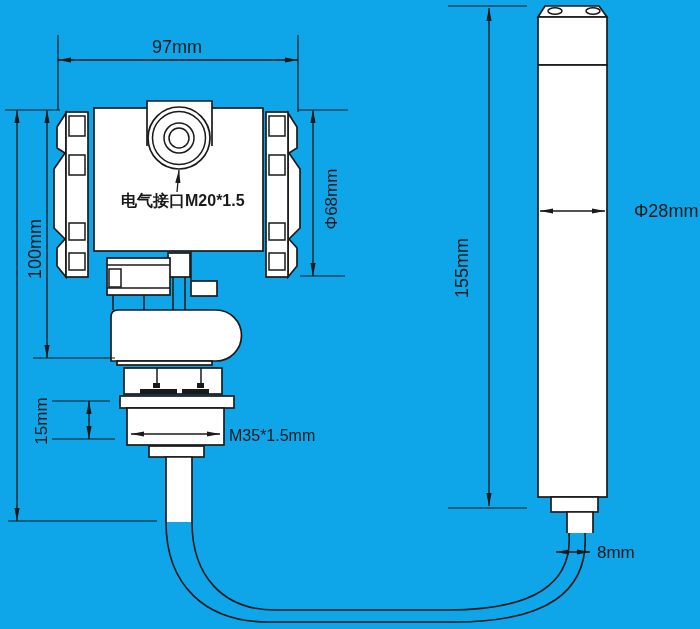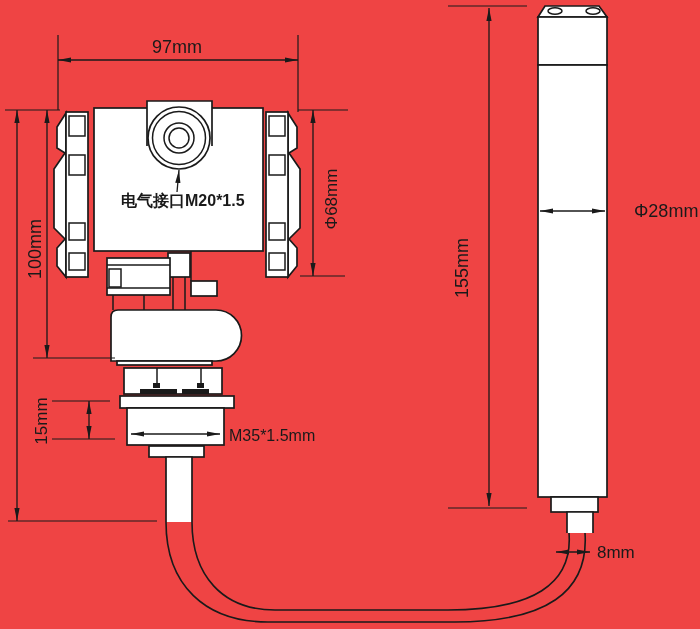--- a/index.html
+++ b/index.html
@@ -1,16 +1,16 @@
 <!DOCTYPE html>
 <html><head>
 <meta charset="utf-8">
 <style>
   html,body{margin:0;padding:0;background:#ffffff;}
-  .stage{position:relative;width:700px;height:629px;background:#ef4444;overflow:hidden;}
+  .stage{position:relative;width:700px;height:629px;background:#0ea5e9;overflow:hidden;}
   svg{display:block;}
   text{font-family:"Liberation Sans","DejaVu Sans",sans-serif;fill:#1a1a1a;}
   .dim-text{font-size:18px;}
   .dim-text-sm{font-size:17px;}
   .spec-text{font-size:16px;}
   .cjk-label{font-size:16px;font-weight:600;}
   .obj{fill:#ffffff;stroke:#1a1a1a;stroke-width:1.7;}
   .obj-thin{fill:none;stroke:#1a1a1a;stroke-width:1.5;}
   .solid{fill:#1a1a1a;stroke:none;}
   .dim{stroke:#1a1a1a;stroke-width:1.3;fill:none;}

